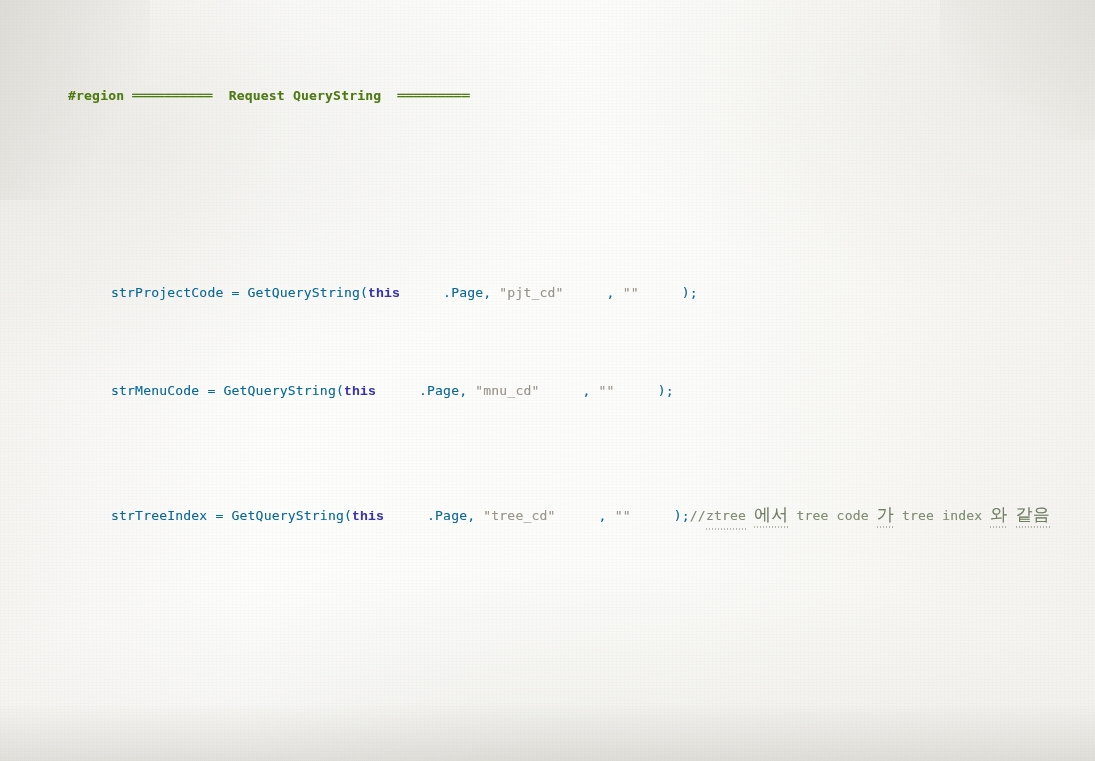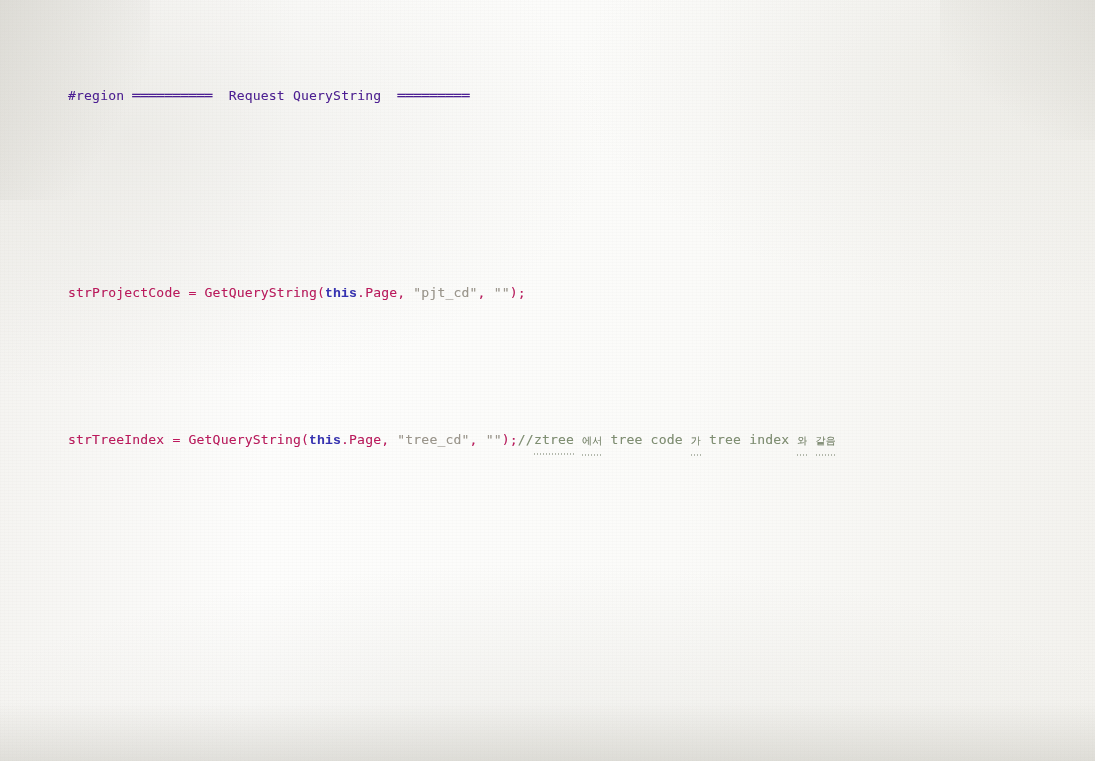--- a/index.html
+++ b/index.html
@@ -69,25 +69,25 @@
     color: #3b3b3b;
   }
   .ln {
     height: 24.6px;
     padding-left: 68px;
     white-space: pre;
     text-shadow: 0 0 0.6px rgba(120,118,112,0.35);
   }
   .ln.blank { color: transparent; }
   .kwt     { color: #3632b4; font-weight: bold; font-family: Liberation Mono, monospace; }
-  .rgn     { color: #4c1d95; }
+  .rgn     { color: #4d7c0f; font-weight: bold; }
   .cmt     { color: #7f8f72; }
-  .cmt-ko  { color: #6f7f62; font-family: "DejaVu Sans", "Liberation Sans", sans-serif; font-size: 10px; }
+  .cmt-ko  { color: #6f7f62; font-family: "DejaVu Sans", "Liberation Sans", sans-serif; font-size: 17px; }
   .str     { color: #9b968c; }
-  .plain   { color: #be185d; }
+  .plain   { color: #0369a1; margin-left: 43px; }
 
   
   .sq {
     position: relative;
     display: inline-block;
     text-align: center;
   }
   .sq::after {
     content: "";
     position: absolute;
@@ -108,20 +108,21 @@
 <div class="smudge-c"></div>
 
 <div class="code">
 
   <div class="ln"><span class="rgn">#region </span><span class="rgn">══════════</span><span class="rgn">  Request QueryString  </span><span class="rgn">═════════</span></div>
 
   <div class="ln blank"> </div>
 
   <div class="ln"><span class="plain">strProjectCode = GetQueryString(</span><span class="kwt">this</span><span class="plain">.Page, </span><span class="str">"pjt_cd"</span><span class="plain">, </span><span class="str">""</span><span class="plain">);</span></div>
 
+  <div class="ln"><span class="plain">strMenuCode = GetQueryString(</span><span class="kwt">this</span><span class="plain">.Page, </span><span class="str">"mnu_cd"</span><span class="plain">, </span><span class="str">""</span><span class="plain">);</span></div>
 
 
   <div class="ln"><span class="plain">strTreeIndex = GetQueryString(</span><span class="kwt">this</span><span class="plain">.Page, </span><span class="str">"tree_cd"</span><span class="plain">, </span><span class="str">""</span><span class="plain">);</span><span class="cmt">//<span class="sq">ztree</span> <span class="cmt-ko sq">에서</span> tree code <span class="cmt-ko sq">가</span> tree index <span class="cmt-ko sq">와</span> <span class="cmt-ko sq">같음</span></span></div>
 
   <div class="ln blank"> </div>
 
   
 
   
 

